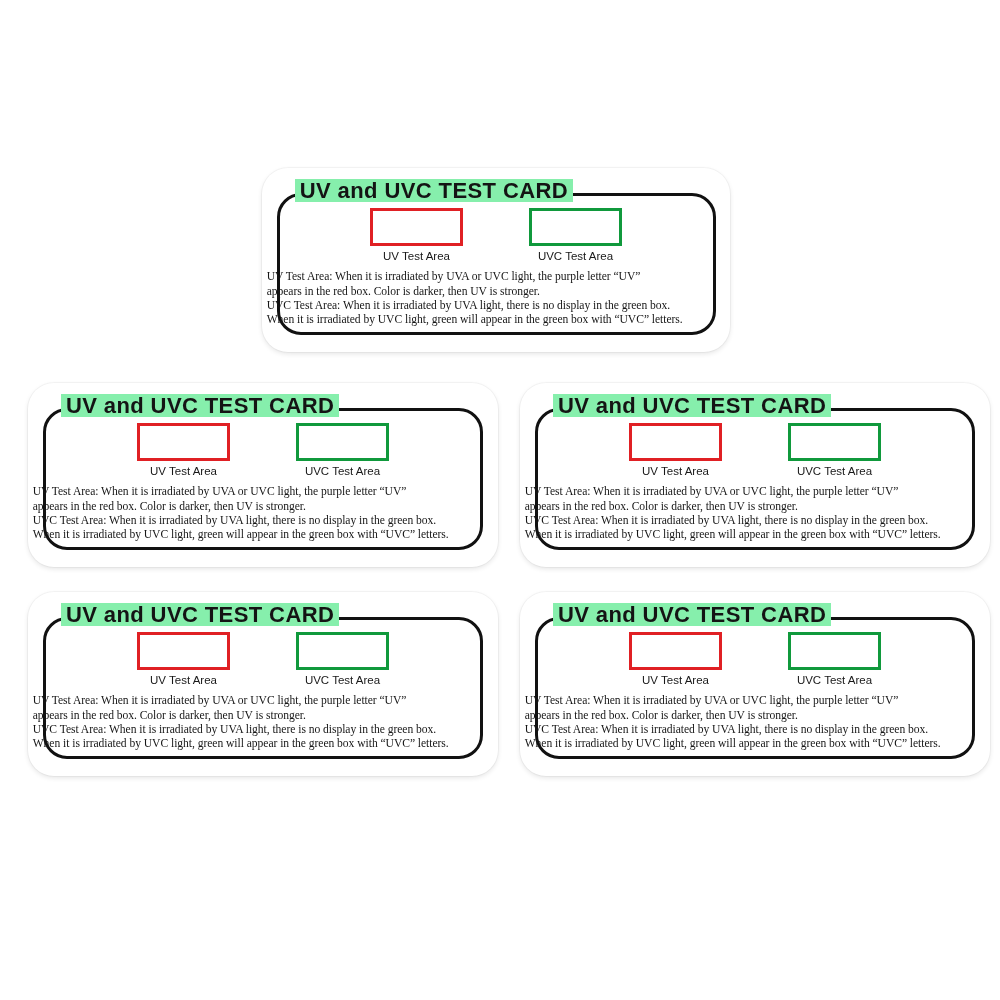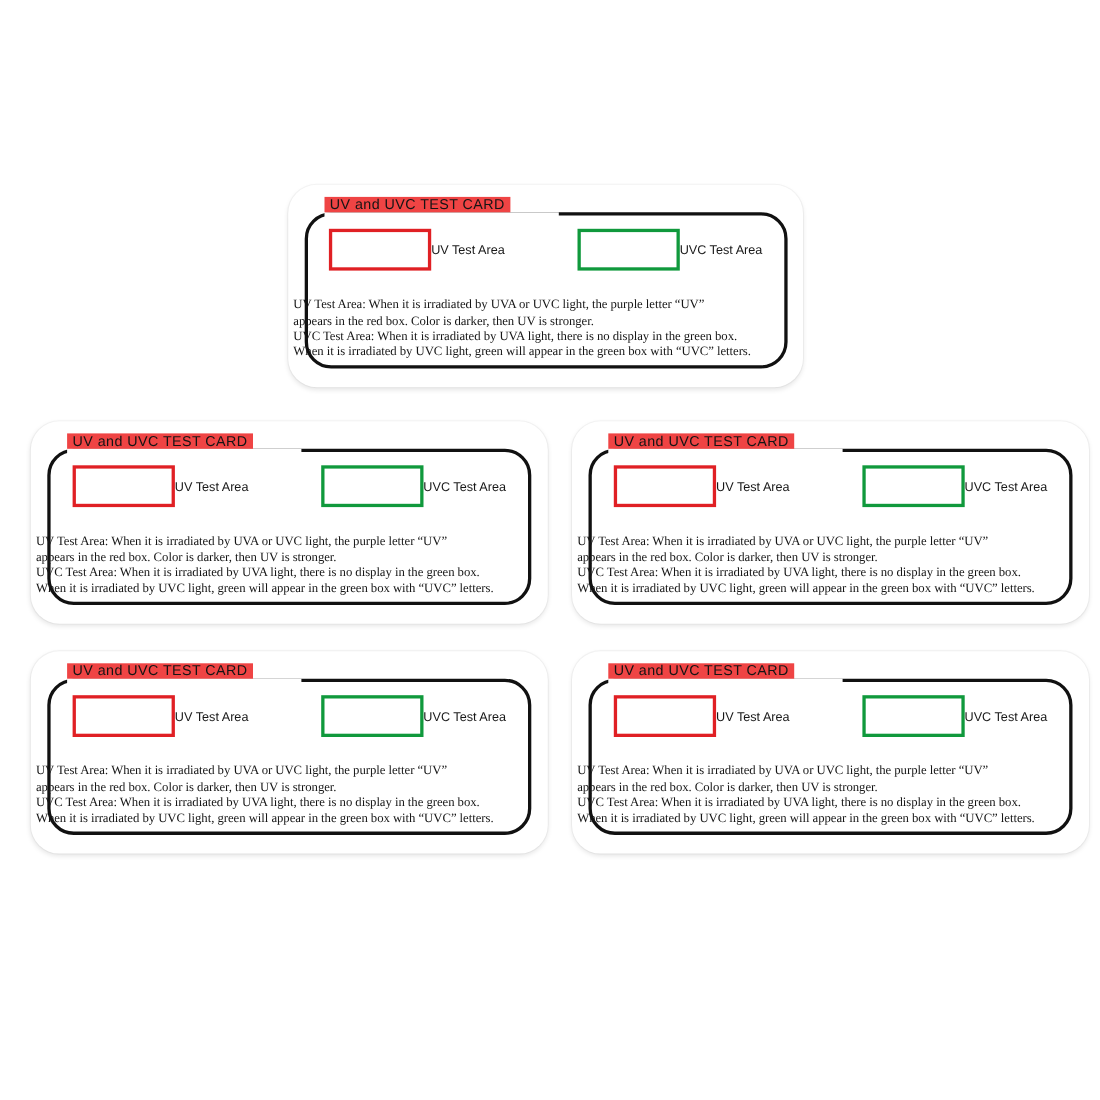--- a/index.html
+++ b/index.html
@@ -47,45 +47,45 @@
     left: 26px;
     height: 7px;
     background: #ffffff;
   }
 
   
   .card-title {
     position: absolute;
     top: 6.0%;
     left: 7.0%;
-    font-size: 13px;
-    font-weight: 400;
+    font-size: 22px;
+    font-weight: 700;
     letter-spacing: 0.4px;
     color: #141414;
     white-space: nowrap;
-    background: #ef4444;
+    background: #86efac;
     padding: 0 5px;
     z-index: 3;
     line-height: 1.05;
   }
 
   
   .boxes {
     position: absolute;
     left: 0;
     right: 0;
     top: 21.5%;
     display: flex;
     justify-content: center;
     z-index: 2;
   }
 
   .box-group {
     display: flex;
-    flex-direction: row;
+    flex-direction: column;
     align-items: center;
   }
 
   .swatch {
     width: 93px;
     height: 38px;
     box-sizing: border-box;
     background: #ffffff;
   }
 

